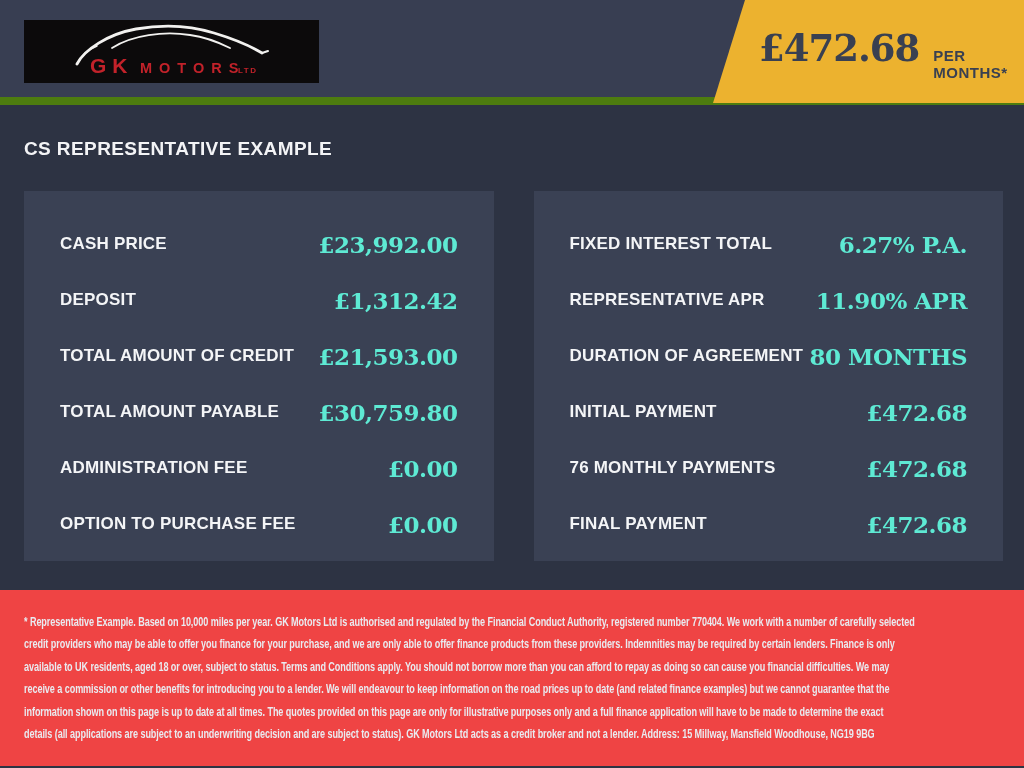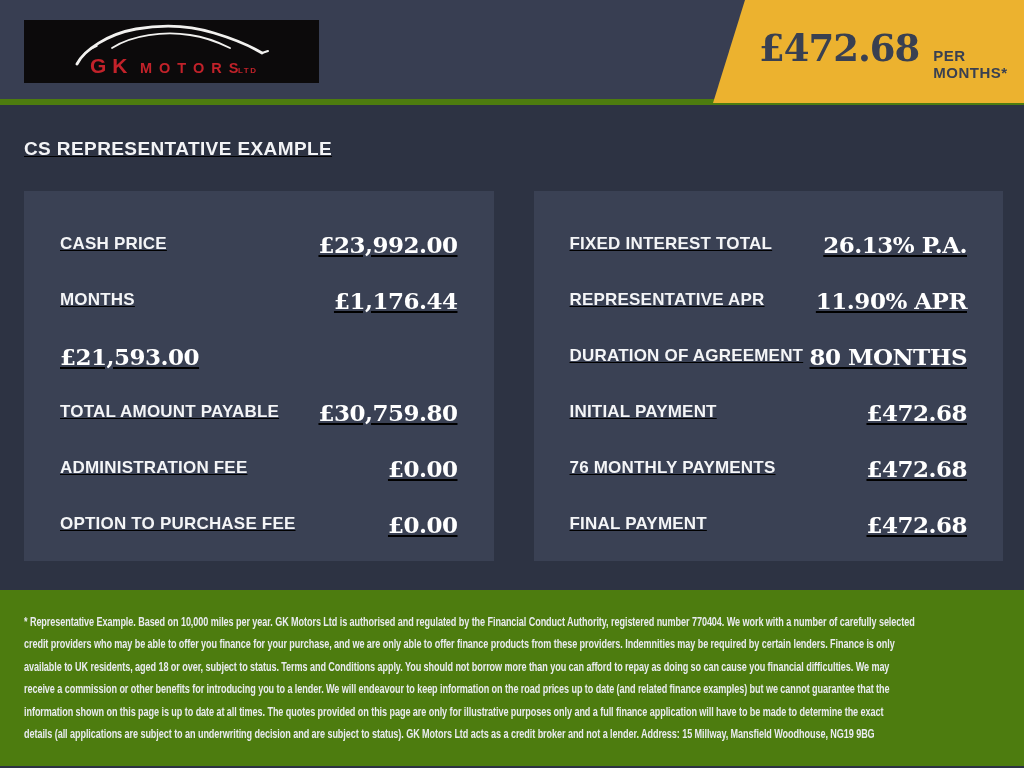--- a/index.html
+++ b/index.html
@@ -11,21 +11,21 @@
     overflow: hidden;
     background: #2d3343;
     font-family: "Liberation Sans", sans-serif;
   }
 
   
   .header {
     position: relative;
     height: 105px;
     background: #383e52;
-    border-bottom: 6px solid #4d7c0f;
+    border-bottom: 8px solid #4d7c0f;
   }
   .logo-box {
     position: absolute;
     left: 24px;
     top: 20px;
     width: 295px;
     height: 63px;
     background: #0c0a0b;
   }
   .logo-box svg { display: block; }
@@ -51,21 +51,21 @@
     letter-spacing: -1px;
   }
   .price-period {
     font-weight: 700;
     font-size: 15px;
     color: #394051;
     letter-spacing: 0.5px;
   }
 
   
-  .body-section { height: 485px; text-decoration: underline; }
+  .body-section { height: 485px; }
   .page-heading {
     margin: 0;
     padding: 33px 0 0 24px;
     font-size: 19px;
     font-weight: 700;
     letter-spacing: 0.4px;
     color: #f3f4f6;
   }
   .panels {
     display: flex;
@@ -88,29 +88,29 @@
     font-size: 17px;
     font-weight: 700;
     letter-spacing: 0.2px;
     color: #f4f5f7;
     white-space: nowrap;
   }
   .finance-value {
     font-family: "DejaVu Serif", serif;
     font-weight: 600;
     font-size: 23px;
-    color: #ffffff;
+    color: #5eead4;
     white-space: nowrap;
     letter-spacing: -0.5px;
   }
 
   
   .footer {
     height: 176px;
-    background: #4d7c0f;
+    background: #ef4444;
     overflow: hidden;
   }
   .disclaimer {
     margin: 21px 0 0 24px;
     width: 1400px;
     transform: scaleX(0.698);
     transform-origin: left top;
     white-space: pre-line;
     font-size: 13px;
     font-weight: 700;
@@ -149,44 +149,45 @@
     <h1 class="page-heading">CS REPRESENTATIVE EXAMPLE</h1>
 
     <div class="panels">
 
       <section class="panel">
         <div class="finance-row">
           <span class="finance-label">CASH PRICE</span>
           <span class="finance-value">£23,992.00</span>
         </div>
         <div class="finance-row">
-          <span class="finance-label">MONTHS</span>
-          <span class="finance-value">£1,176.44</span>
-        </div>
-        <div class="finance-row">
+          <span class="finance-label">DEPOSIT</span>
+          <span class="finance-value">£1,312.42</span>
+        </div>
+        <div class="finance-row">
+          <span class="finance-label">TOTAL AMOUNT OF CREDIT</span>
           <span class="finance-value">£21,593.00</span>
         </div>
         <div class="finance-row">
           <span class="finance-label">TOTAL AMOUNT PAYABLE</span>
           <span class="finance-value">£30,759.80</span>
         </div>
         <div class="finance-row">
           <span class="finance-label">ADMINISTRATION FEE</span>
           <span class="finance-value">£0.00</span>
         </div>
         <div class="finance-row">
           <span class="finance-label">OPTION TO PURCHASE FEE</span>
           <span class="finance-value">£0.00</span>
         </div>
       </section>
 
       <section class="panel">
         <div class="finance-row">
           <span class="finance-label">FIXED INTEREST TOTAL</span>
-          <span class="finance-value">26.13% P.A.</span>
+          <span class="finance-value">6.27% P.A.</span>
         </div>
         <div class="finance-row">
           <span class="finance-label">REPRESENTATIVE APR</span>
           <span class="finance-value">11.90% APR</span>
         </div>
         <div class="finance-row">
           <span class="finance-label">DURATION OF AGREEMENT</span>
           <span class="finance-value">80 MONTHS</span>
         </div>
         <div class="finance-row">

